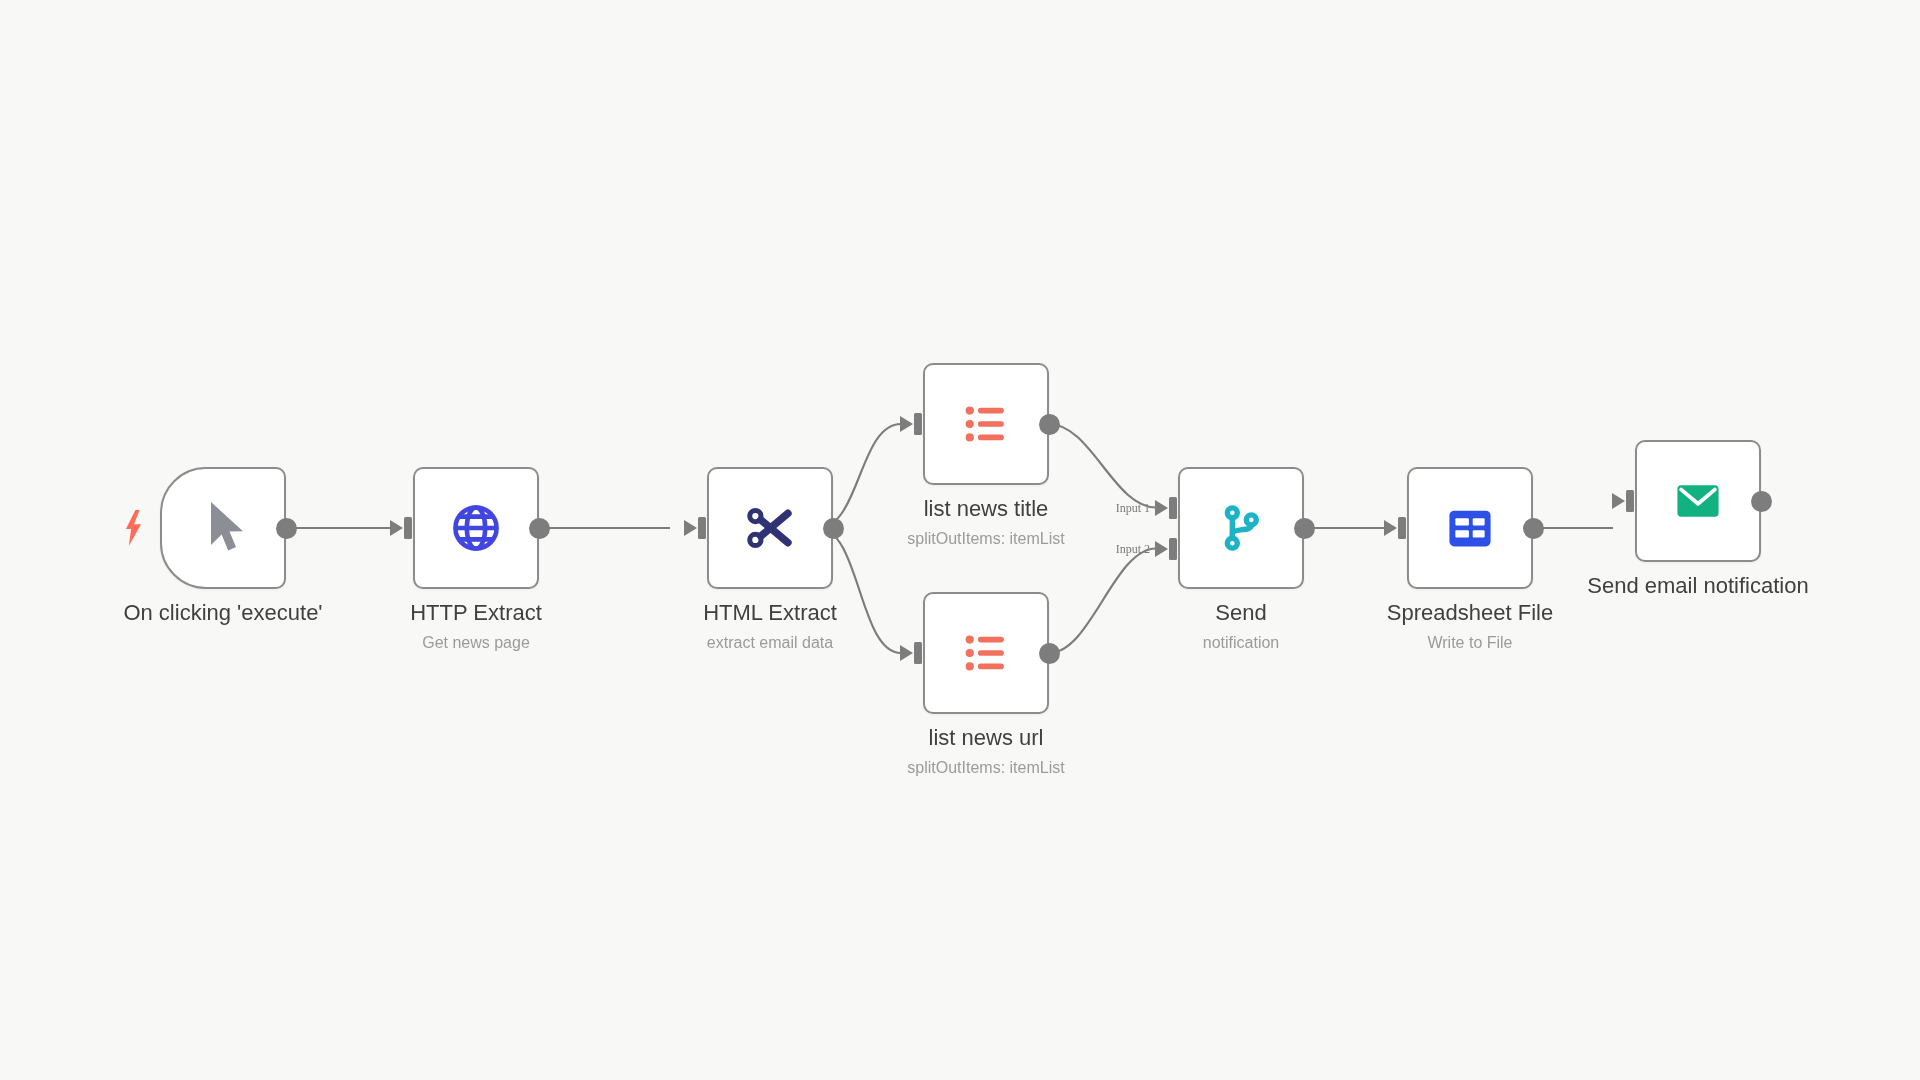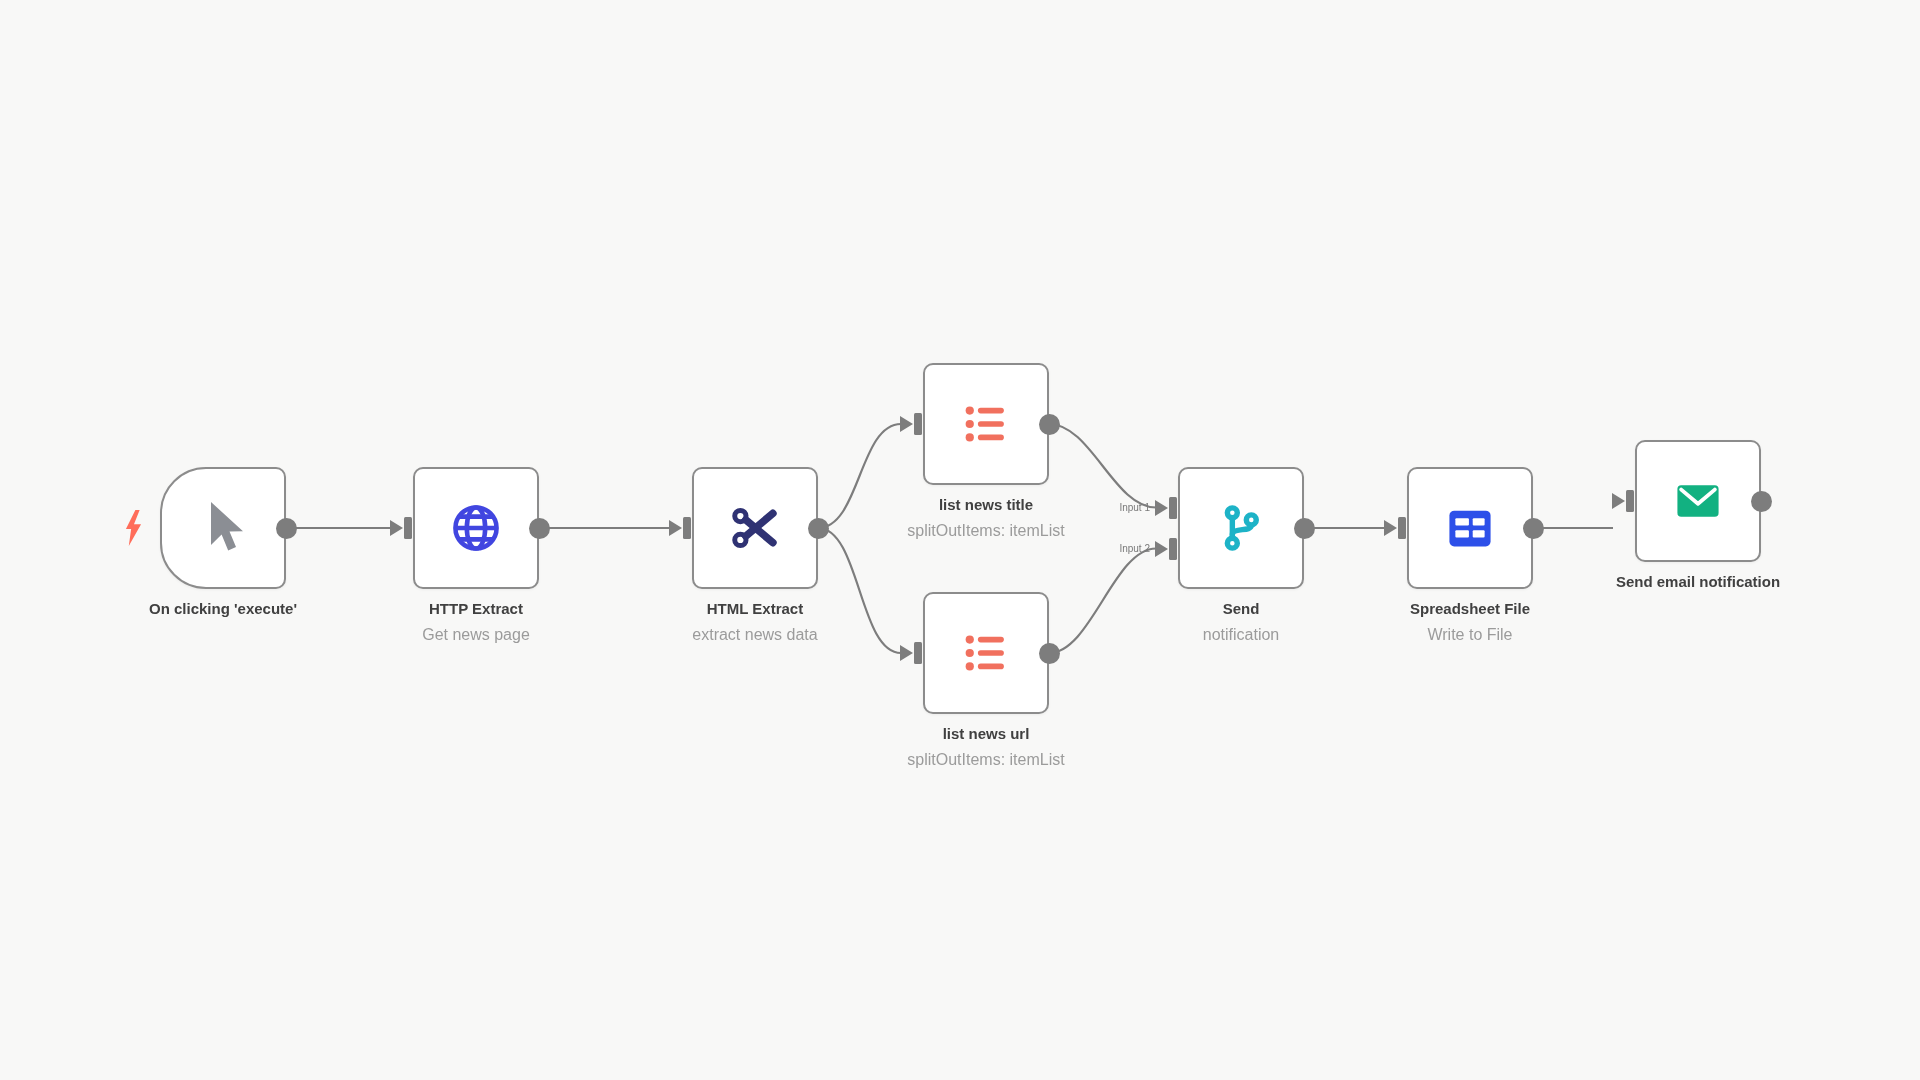--- a/index.html
+++ b/index.html
@@ -49,25 +49,25 @@
     border-top:8px solid transparent;border-bottom:8px solid transparent;
     border-left:13px solid var(--connector);
   }
   .bolt{position:absolute;width:17px;height:38px;left:-35px;top:42px;color:#ff6d5a;}
   .bolt svg{width:100%;height:100%;display:block;}
 
   .node-label{
     position:absolute;top:133px;left:50%;transform:translateX(-50%);
     text-align:center;width:max-content;pointer-events:none;
   }
-  .node-title{font-size:15px;font-weight:700;color:var(--title);line-height:1.2;}
+  .node-title{font-size:22px;font-weight:400;color:var(--title);line-height:1.2;}
   .node-subtitle{font-size:16px;font-weight:400;color:var(--subtitle);margin-top:7px;line-height:1.2;}
   .input-label{
     position:absolute;left:-132px;width:104px;text-align:right;
-    font-size:10px;color:var(--inlabel);line-height:20px;pointer-events:none;
+    font-size:12px;color:var(--inlabel);line-height:20px;pointer-events:none;font-family:Liberation Serif, serif;
   }
 </style>
 </head>
 <body>
 
 <div id="canvas">
   <svg id="wires" width="1920" height="1080" viewBox="0 0 1920 1080">
       <path d="M286 528 L391 528" fill="none" stroke="var(--connector)" stroke-width="2.2"></path>
       <path d="M539 528 L670 528" fill="none" stroke="var(--connector)" stroke-width="2.2"></path>
       <path d="M818 528 C860 528, 859 424, 901 424" fill="none" stroke="var(--connector)" stroke-width="2.2"></path>
@@ -109,39 +109,39 @@
           </span>
         </div>
         <span class="in-arrow" style="top: 53px;"></span>
         <span class="in-bar" style="top: 50px;"></span>
         <span class="out-dot" style="top: 50.5px;"></span>
         <div class="node-label">
           <div class="node-title">HTTP Extract</div>
           <div class="node-subtitle">Get news page</div>
         </div>
       </div>
-      <div class="node-group" style="left: 692px; top: 467px;">
+      <div class="node-group" style="left: 707px; top: 467px;">
         <div class="node-box">
           <span class="node-icon" style="color: rgb(47, 50, 115);">
             <svg viewBox="0 0 48 48">
               <g stroke="currentColor" fill="none" stroke-linecap="round">
                 <circle cx="10.5" cy="13" r="5.2" stroke-width="4.6"></circle>
                 <circle cx="10.5" cy="35" r="5.2" stroke-width="4.6"></circle>
                 <path d="M15.5 16.5 L40.5 37.5" stroke-width="7"></path>
                 <path d="M15.5 31.5 L40.5 10.5" stroke-width="7"></path>
               </g>
             </svg>
           </span>
         </div>
         <span class="in-arrow" style="top: 53px;"></span>
         <span class="in-bar" style="top: 50px;"></span>
         <span class="out-dot" style="top: 50.5px;"></span>
         <div class="node-label">
           <div class="node-title">HTML Extract</div>
-          <div class="node-subtitle">extract news data</div>
+          <div class="node-subtitle">extract email data</div>
         </div>
       </div>
       <div class="node-group" style="left: 923px; top: 363px;">
         <div class="node-box">
           <span class="node-icon" style="color: rgb(241, 112, 94);">
             <svg viewBox="0 0 48 48" fill="currentColor">
               <circle cx="9" cy="11.6" r="3.8"></circle>
               <rect x="16.5" y="9" width="24" height="5.2" rx="2.6"></rect>
               <circle cx="9" cy="24" r="3.8"></circle>
               <rect x="16.5" y="21.4" width="24" height="5.2" rx="2.6"></rect>

